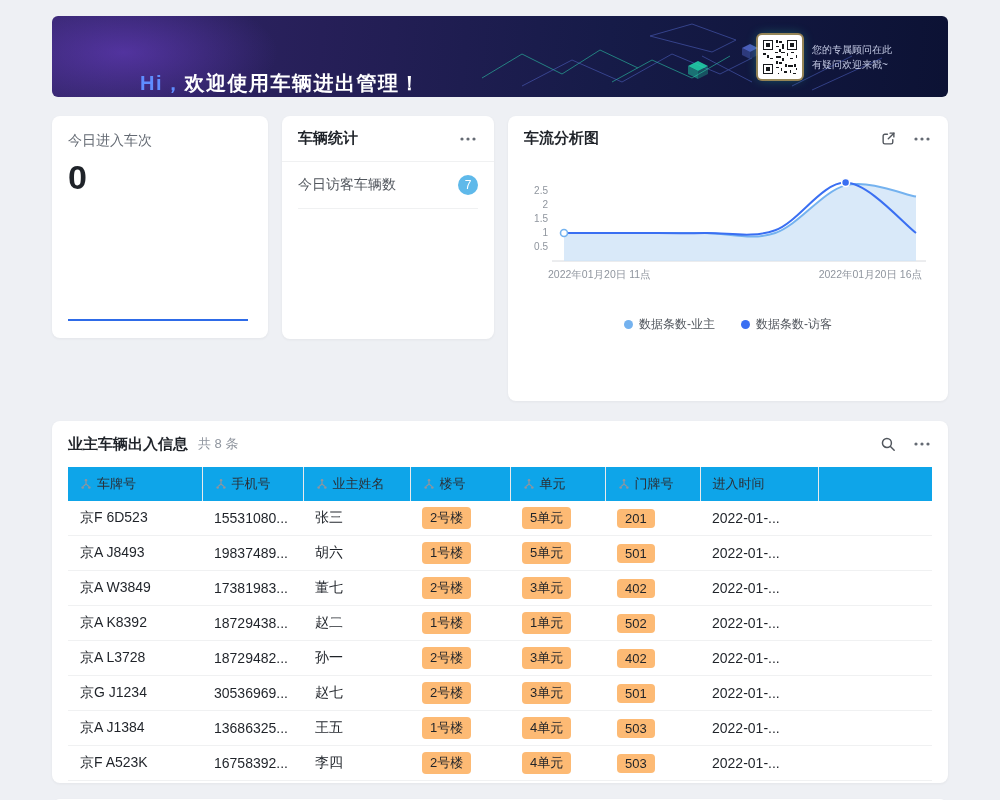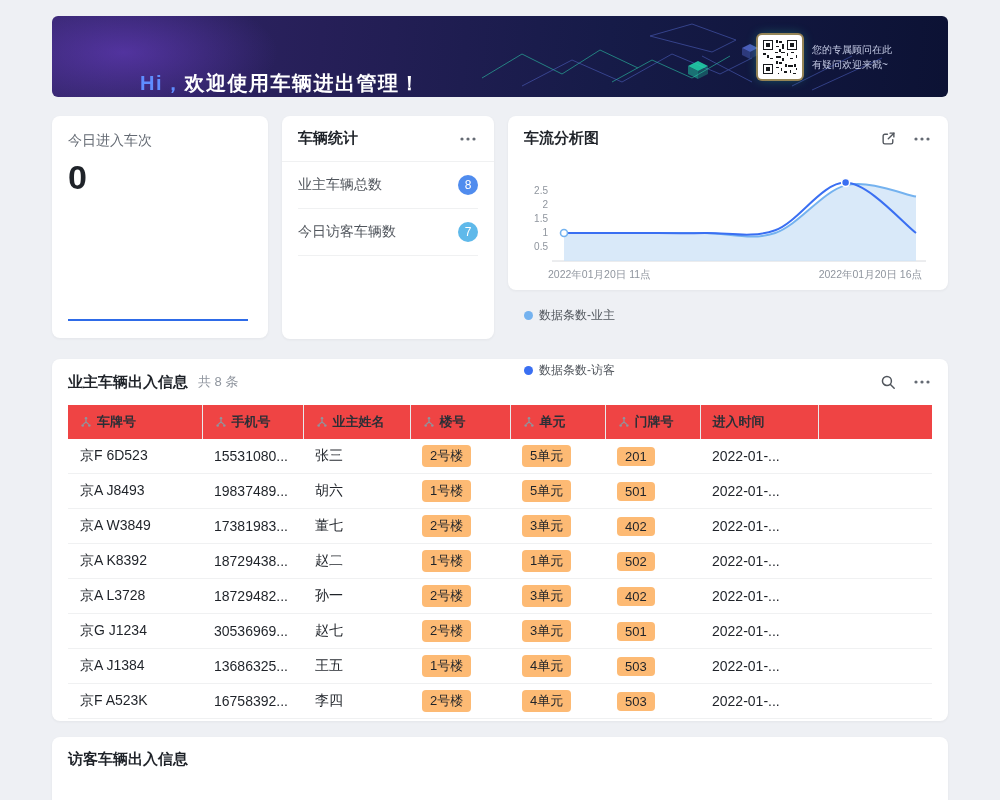--- a/index.html
+++ b/index.html
@@ -28,21 +28,21 @@
     box-shadow:0 0 0 2px rgba(255,198,92,.55), 0 0 12px rgba(46,224,176,.4);
   }
   .qr svg { width:100%; height:100%; display:block; }
   .qr-caption { font-size:10px; line-height:15px; color:#c2c8e2; }
 
   
   .cards-row { display:flex; gap:14px; margin-top:19px;border-radius:31px; }
   .card { background:#fff; border-radius:8px; box-shadow:0 1px 3px rgba(31,35,41,.05); }
   .card-sm { width:216px; height:222px; position:relative; padding:16px; }
   .card-md { width:212px; height:223px; }
-  .card-lg { flex:1; height:174px; }
+  .card-lg { flex:1; height:285px; }
 
   .metric-label { font-size:14px; color:#646a73; }
   .metric-value { font-size:34px; font-weight:bold; margin-top:8px; }
   .metric-baseline { position:absolute; left:16px; right:20px; bottom:17px; height:2px; background:#2e6be8; }
 
   .card-title-row {
     display:flex; align-items:center; justify-content:space-between;
     padding:13px 16px; font-size:15px; font-weight:bold;
   }
   .card-md .card-title-row { border-bottom:1px solid #f0f1f2; }
@@ -53,34 +53,34 @@
     margin:0 16px; padding:13px 0;
     display:flex; justify-content:space-between; align-items:center;
     border-bottom:1px solid #f0f1f2; font-size:14px; color:#51565d;
   }
   .badge {
     width:20px; height:20px; border-radius:50%;
     color:#fff; font-size:12px; display:flex; align-items:center; justify-content:center;
   }
 
   .chart-wrap { padding:2px 16px 0; }
-  .legend { display:flex; justify-content:center; gap:38px; margin-top:12px;flex-direction:column; }
+  .legend { display:flex; justify-content:center; gap:26px; margin-top:21px; }
   .legend-item { display:flex; align-items:center; gap:6px; font-size:12px; color:#51565d; cursor:pointer; }
   .legend-dot { width:9px; height:9px; border-radius:50%; display:inline-block; }
 
   
   .table-card { margin-top:20px; padding-bottom:2px; }
   .table-head { display:flex; align-items:center; padding:13px 16px; }
   .table-title { font-size:15px; font-weight:bold; }
   .table-count { font-size:13px; color:#8f959e; margin-left:10px; }
   .table-head .title-icons { margin-left:auto; }
 
   table { width:calc(100% - 32px); margin:0 16px; border-collapse:collapse; table-layout:fixed; }
   thead th {
-    background:#ef4444; font-size:13px; font-weight:bold; color:#2b2f36;
+    background:#0ea5e9; font-size:13px; font-weight:normal; color:#2b2f36;
     text-align:left; padding:8px 12px; border-right:1px solid #e8eaec;
     white-space:nowrap; overflow:hidden;
   }
   thead th:last-child { border-right:none; }
   thead th svg { vertical-align:-2px; margin-right:5px; }
   tbody td {
     font-size:14px; color:#1f2329; padding:6px 12px;
     border-bottom:1px solid #f0f1f2; white-space:nowrap; overflow:hidden; height:33px;
   }
   .tag { display:inline-block; background:#fdba74; border-radius:4px; padding:2px 8px; font-size:13px; }
@@ -178,24 +178,20 @@
         <span>车辆统计</span>
         <span class="icon-btn">
           <svg width="16" height="4" viewBox="0 0 16 4" fill="#646a73">
               <circle cx="2" cy="2" r="1.6"></circle>
               <circle cx="8" cy="2" r="1.6"></circle>
               <circle cx="14" cy="2" r="1.6"></circle>
             </svg>
         </span>
       </div>
       <div class="stat-item">
-        <span>业主车辆总数</span>
-        <span class="badge" style="background: rgb(80, 140, 238);">8</span>
-      </div>
-      <div class="stat-item">
         <span>今日访客车辆数</span>
         <span class="badge" style="background: rgb(95, 185, 234);">7</span>
       </div>
     </div>
 
     <div class="card card-lg">
       <div class="card-title-row">
         <span>车流分析图</span>
         <span class="title-icons">
           <span class="icon-btn">

